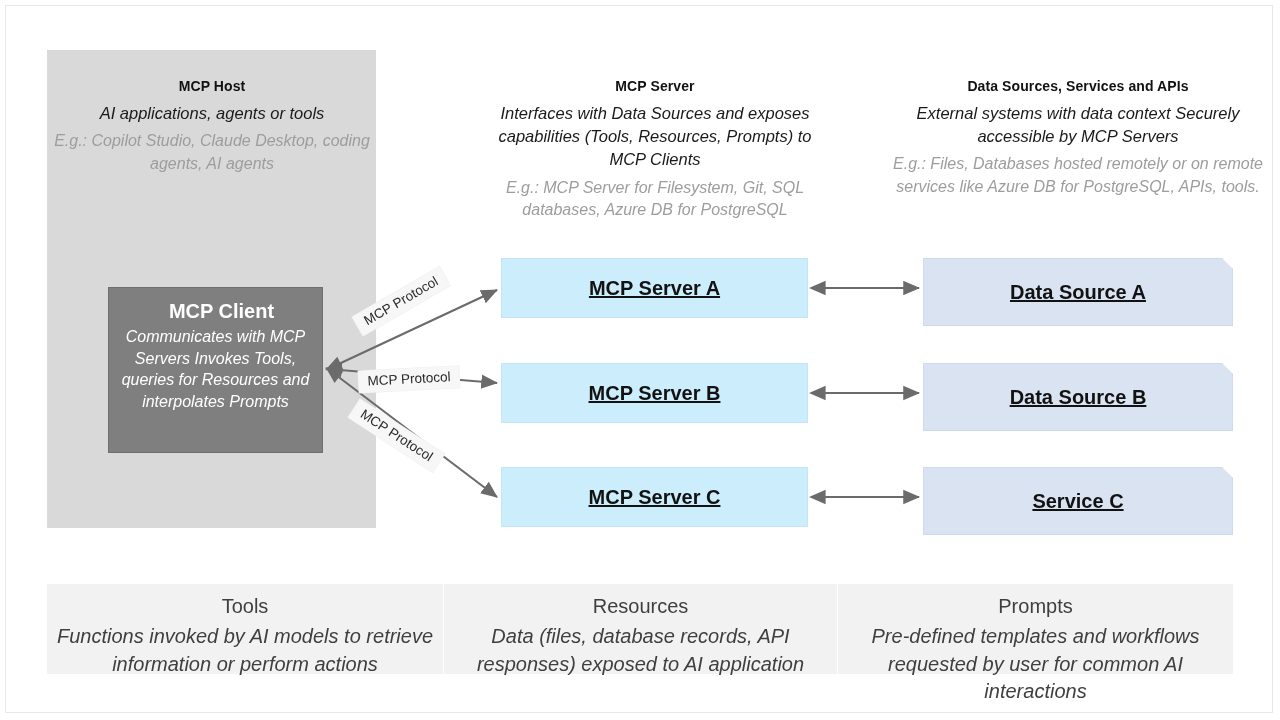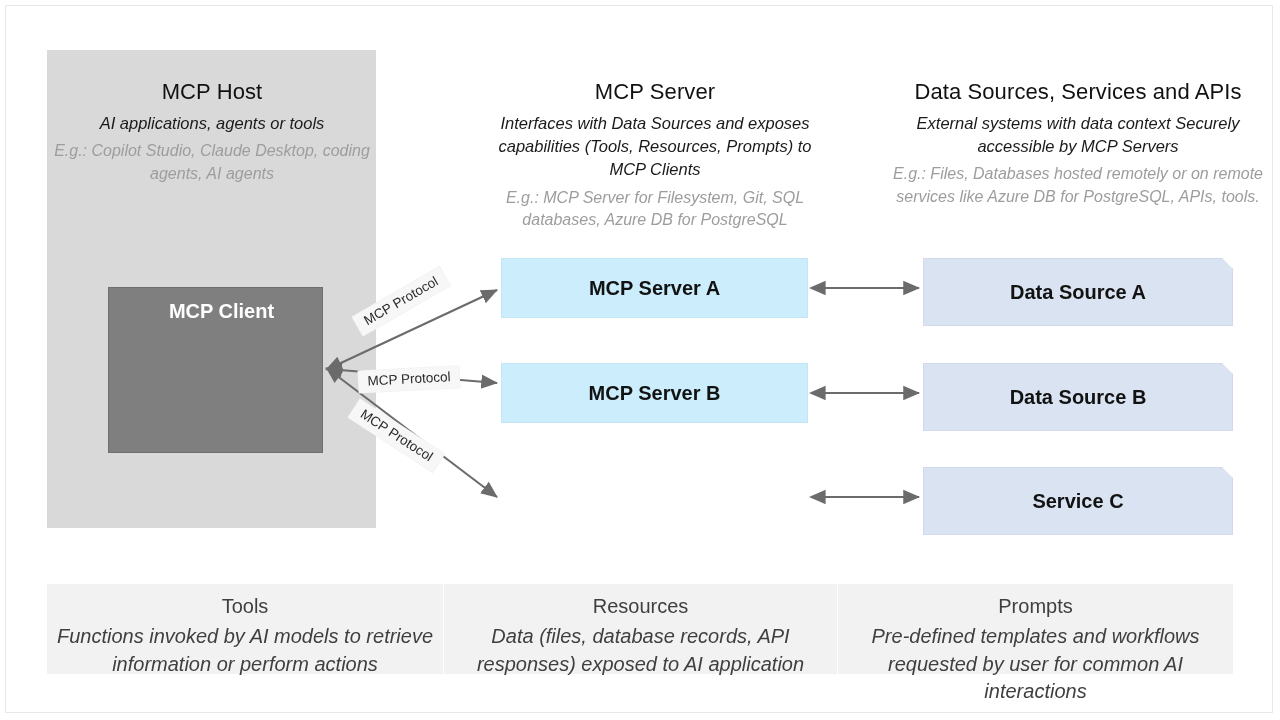--- a/index.html
+++ b/index.html
@@ -34,22 +34,22 @@
     left: 47px; top: 50px;
     width: 329px; height: 478px;
     background: #d9d9d9;
   }
   
   .col-head {
     position: absolute;
     text-align: center;
   }
   .col-head .h-title {
-    font-size: 22px;
-    font-weight: normal;
+    font-size: 14px;
+    font-weight: bold;
     color: #111111;
     letter-spacing: 0.1px;
     line-height: 1.25;
   }
   .col-head .h-sub {
     font-size: 16.5px;
     font-style: italic;
     color: #1a1a1a;
     line-height: 1.42;
     margin-top: 6px;
@@ -93,20 +93,21 @@
   
   .node-box {
     position: absolute;
     box-sizing: border-box;
     display: flex;
     align-items: center;
     justify-content: center;
     font-size: 20px;
     font-weight: 600;
     color: #121212;
+    text-decoration: underline;
   }
   .server-box {
     left: 501px;
     width: 307px;
     height: 60px;
     background: #cceefc;
     border: 1px solid #c2e6f6;
   }
   .data-box {
     left: 923px;
@@ -190,20 +191,21 @@
   </div>
 
   <div class="col-head" id="head-data">
     <div class="h-title">Data Sources, Services and APIs</div>
     <div class="h-sub">External systems with data context Securely accessible by MCP Servers</div>
     <div class="h-eg">E.g.: Files, Databases hosted remotely or on remote services like Azure DB for PostgreSQL, APIs, tools.</div>
   </div>
 
   <div class="client-box">
     <div class="c-title">MCP Client</div>
+    <div class="c-sub">Communicates with MCP Servers Invokes Tools, queries for Resources and interpolates Prompts</div>
   </div>
 
   <svg id="arrows">
     <defs>
       <marker id="ah-end" markerWidth="9" markerHeight="9" refX="7.5" refY="4" orient="auto">
         <path d="M0,0.6 L8,4 L0,7.4 z" fill="#6b6b6b"></path>
       </marker>
       <marker id="ah-start" markerWidth="9" markerHeight="9" refX="1.5" refY="4" orient="auto">
         <path d="M8,0.6 L0,4 L8,7.4 z" fill="#6b6b6b"></path>
       </marker>
@@ -217,20 +219,21 @@
     <line x1="812" y1="393" x2="919" y2="393" stroke="#6b6b6b" stroke-width="2.1" marker-end="url(#ah-end)" marker-start="url(#ah-start)"></line>
     <line x1="812" y1="497" x2="919" y2="497" stroke="#6b6b6b" stroke-width="2.1" marker-end="url(#ah-end)" marker-start="url(#ah-start)"></line>
   </svg>
 
   <div class="proto-label" id="proto-a">MCP Protocol</div>
   <div class="proto-label" id="proto-b">MCP Protocol</div>
   <div class="proto-label" id="proto-c">MCP Protocol</div>
 
   <div class="node-box server-box row1">MCP Server A</div>
   <div class="node-box server-box row2">MCP Server B</div>
+  <div class="node-box server-box row3">MCP Server C</div>
 
   <div class="node-box data-box row1">Data Source A</div>
   <div class="node-box data-box row2">Data Source B</div>
   <div class="node-box data-box row3">Service C</div>
 
   <div class="cap-panel" id="cap-0">
     <div class="cap-title">Tools</div>
     <div class="cap-desc">Functions invoked by AI models to retrieve information or perform actions</div>
   </div>
   <div class="cap-panel" id="cap-1">

